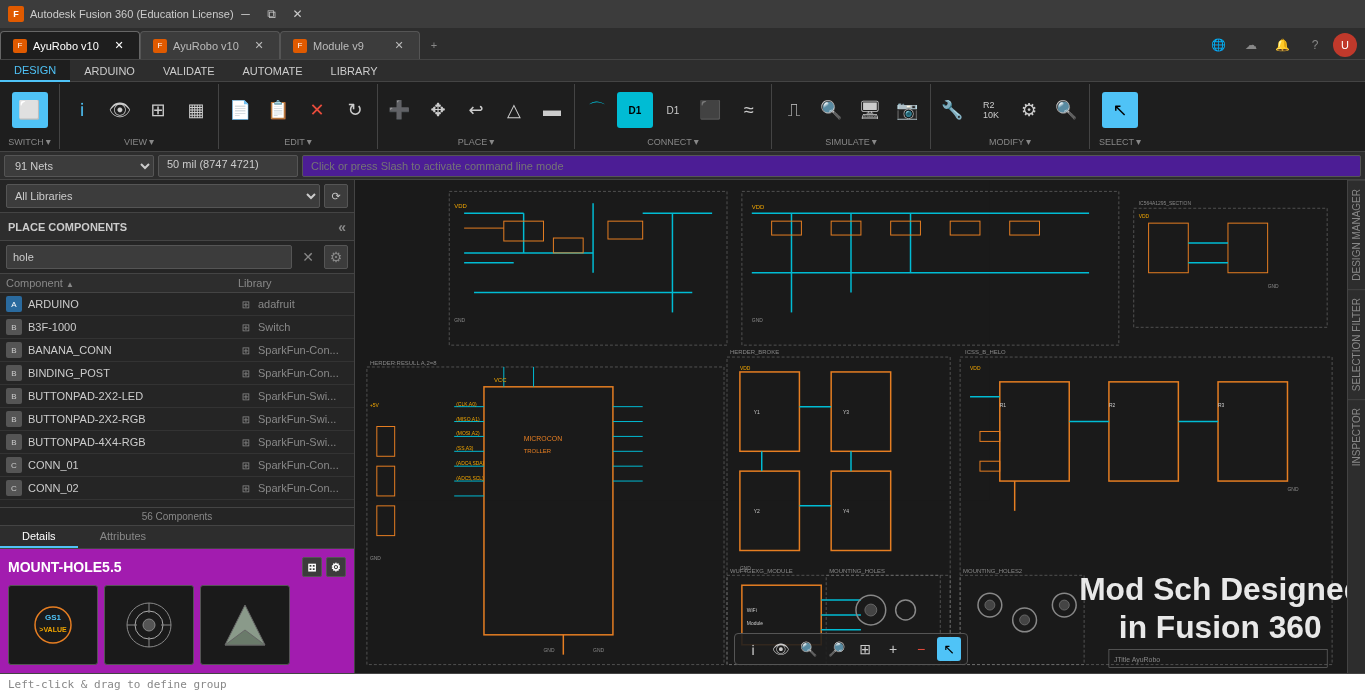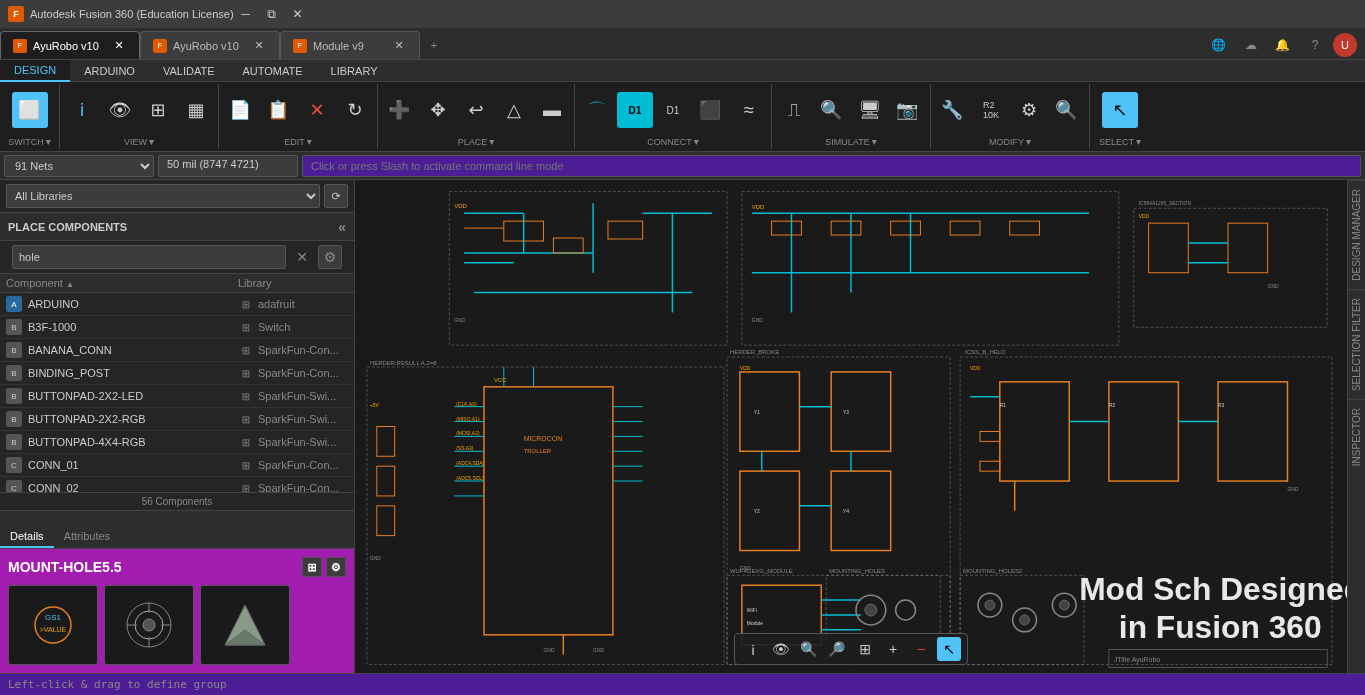--- a/index.html
+++ b/index.html
@@ -213,21 +213,21 @@
       border-radius: 2px;
     }
     #library-selector .lib-icon-btn {
       width: 24px; height: 24px;
       background: #3c3c3c;
       border: 1px solid #555;
       display: flex; align-items: center; justify-content: center;
       cursor: pointer; border-radius: 2px; color: #ccc;
     }
     #search-row {
-      padding: 4px 12px;
+      padding: 4px 6px;
       display: flex;
       gap: 4px;
       border-bottom: 1px solid #444;
     }
     #search-row input {
       flex: 1;
       background: #3c3c3c;
       border: 1px solid #555;
       color: #ccc;
       padding: 2px 6px;
@@ -276,25 +276,24 @@
     
     #details-panel {
       border-top: 1px solid #444;
     }
     #details-tabs {
       display: flex;
       background: #2d2d2d;
       border-bottom: 1px solid #444;
     }
     .details-tab {
-      padding: 4px 10px;
+      padding: 4px 22px;
       font-size: 11px;
       cursor: pointer;
       color: #888;
-      margin-top: 15px;
     }
     .details-tab.active { color: #fff; border-bottom: 2px solid #4fc3f7; }
     #details-content {
       padding: 8px;
       background: #a21caf;
     }
     #details-content .comp-detail-title {
       font-size: 14px;
       font-weight: bold;
       color: #fff;
@@ -302,20 +301,21 @@
       display: flex;
       align-items: center;
       gap: 8px;
     }
     #details-content .comp-detail-title .title-icons { display: flex; gap: 4px; margin-left: auto; }
     #details-content .title-icon-btn { width: 20px; height: 20px; background: #3c3c3c; border: 1px solid #555; display: flex; align-items: center; justify-content: center; cursor: pointer; border-radius: 2px; font-size: 11px; }
     #previews {
       display: flex;
       gap: 6px;
       margin-top: 4px;
+      font-weight: bold;
     }
     .preview-box {
       width: 90px;
       height: 80px;
       background: #1a1a1a;
       border: 1px solid #555;
       display: flex;
       align-items: center;
       justify-content: center;
       border-radius: 3px;
@@ -326,21 +326,21 @@
     #canvas-area {
       flex: 1;
       background: #1a1a1a;
       position: relative;
       overflow: hidden;
     }
 
     
     #bottom-bar {
       height: 22px;
-      background: #4c1d95;
+      background: #ffffff;
       border-top: 1px solid #444;
       display: flex;
       align-items: center;
       padding: 4px 8px;
       font-size: 11px;
       color: #888;
     }
 
     
     #right-panels {

